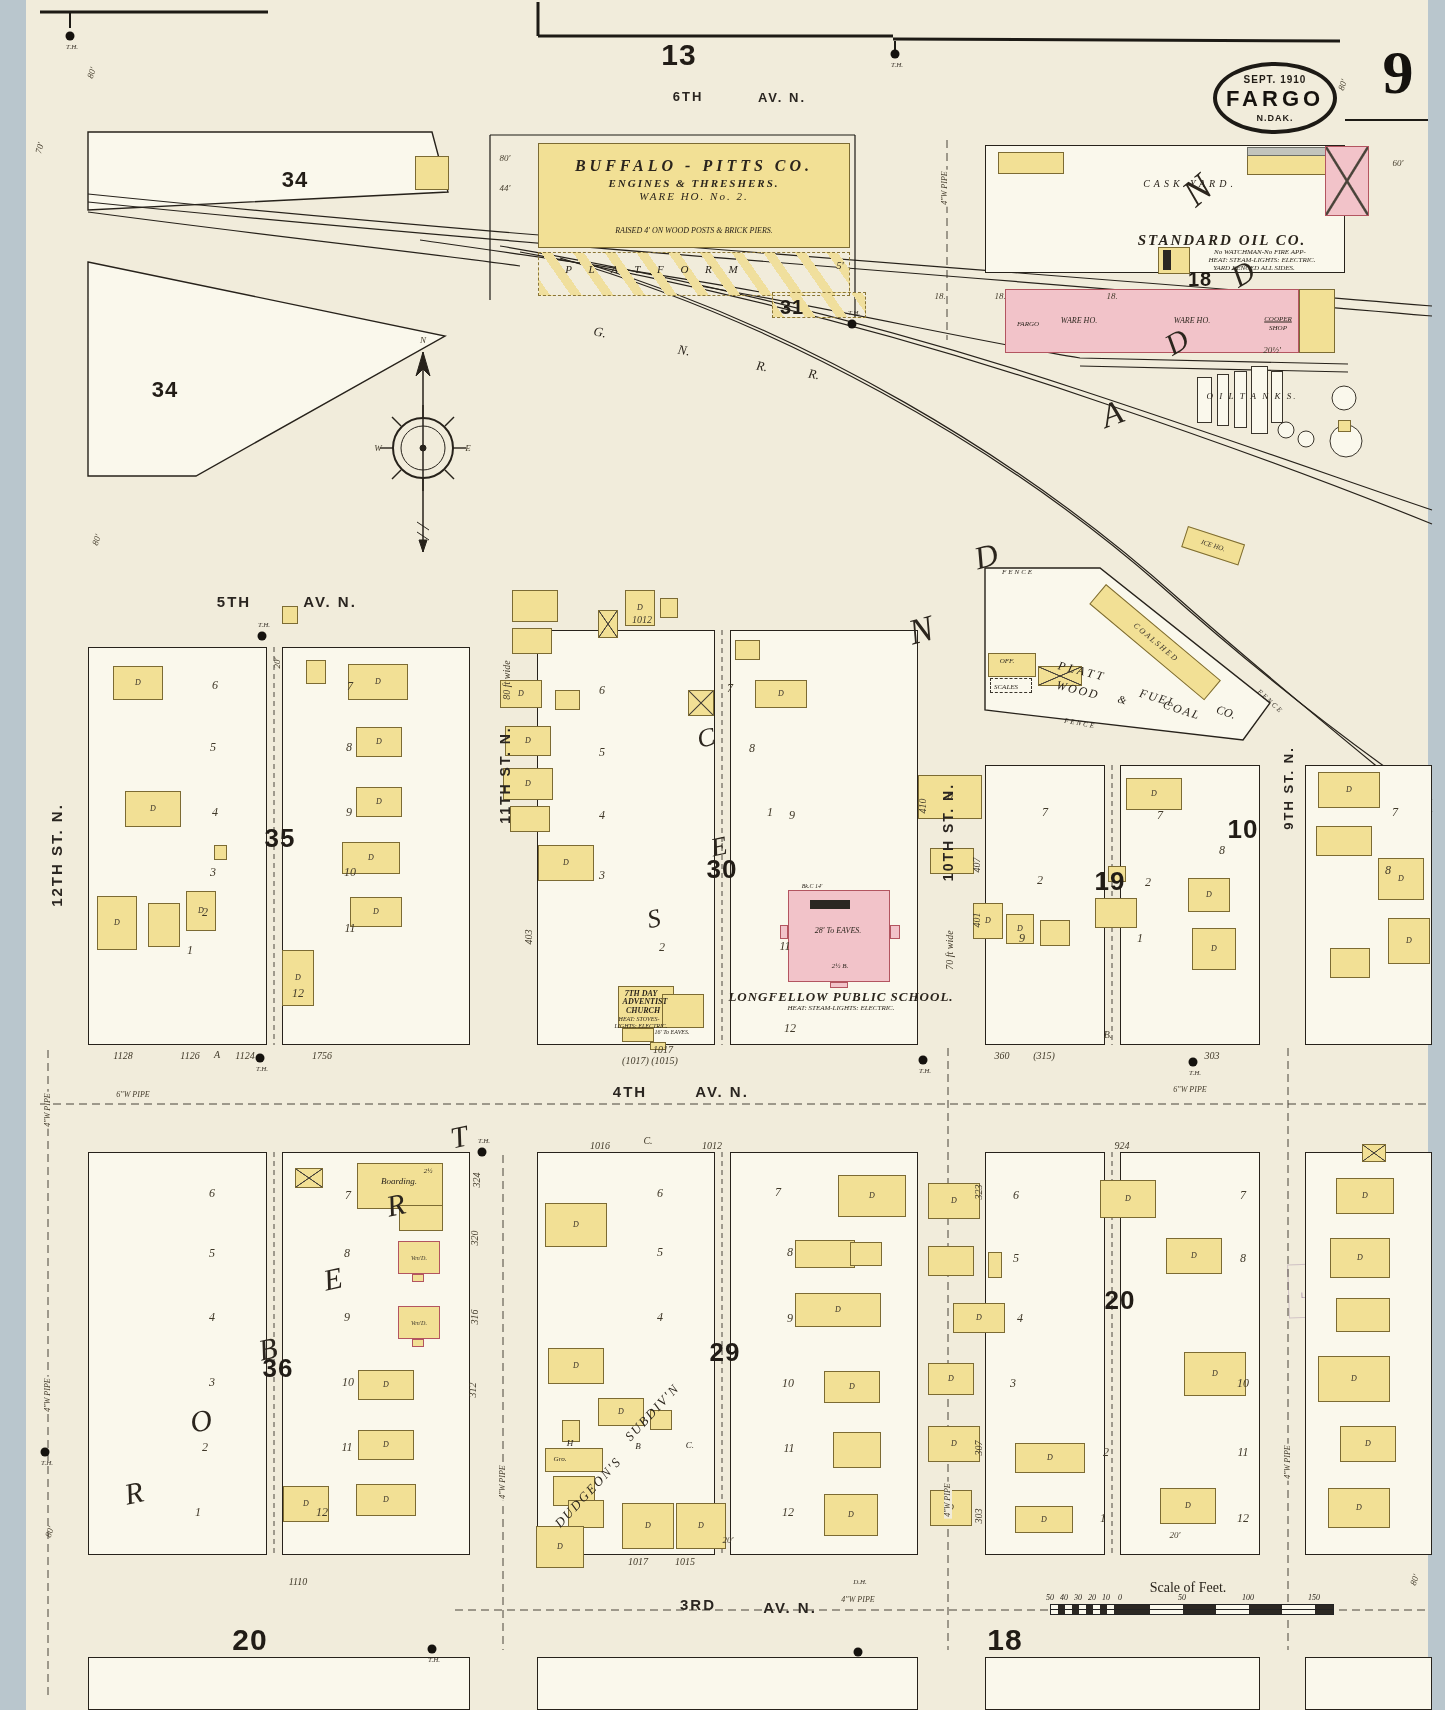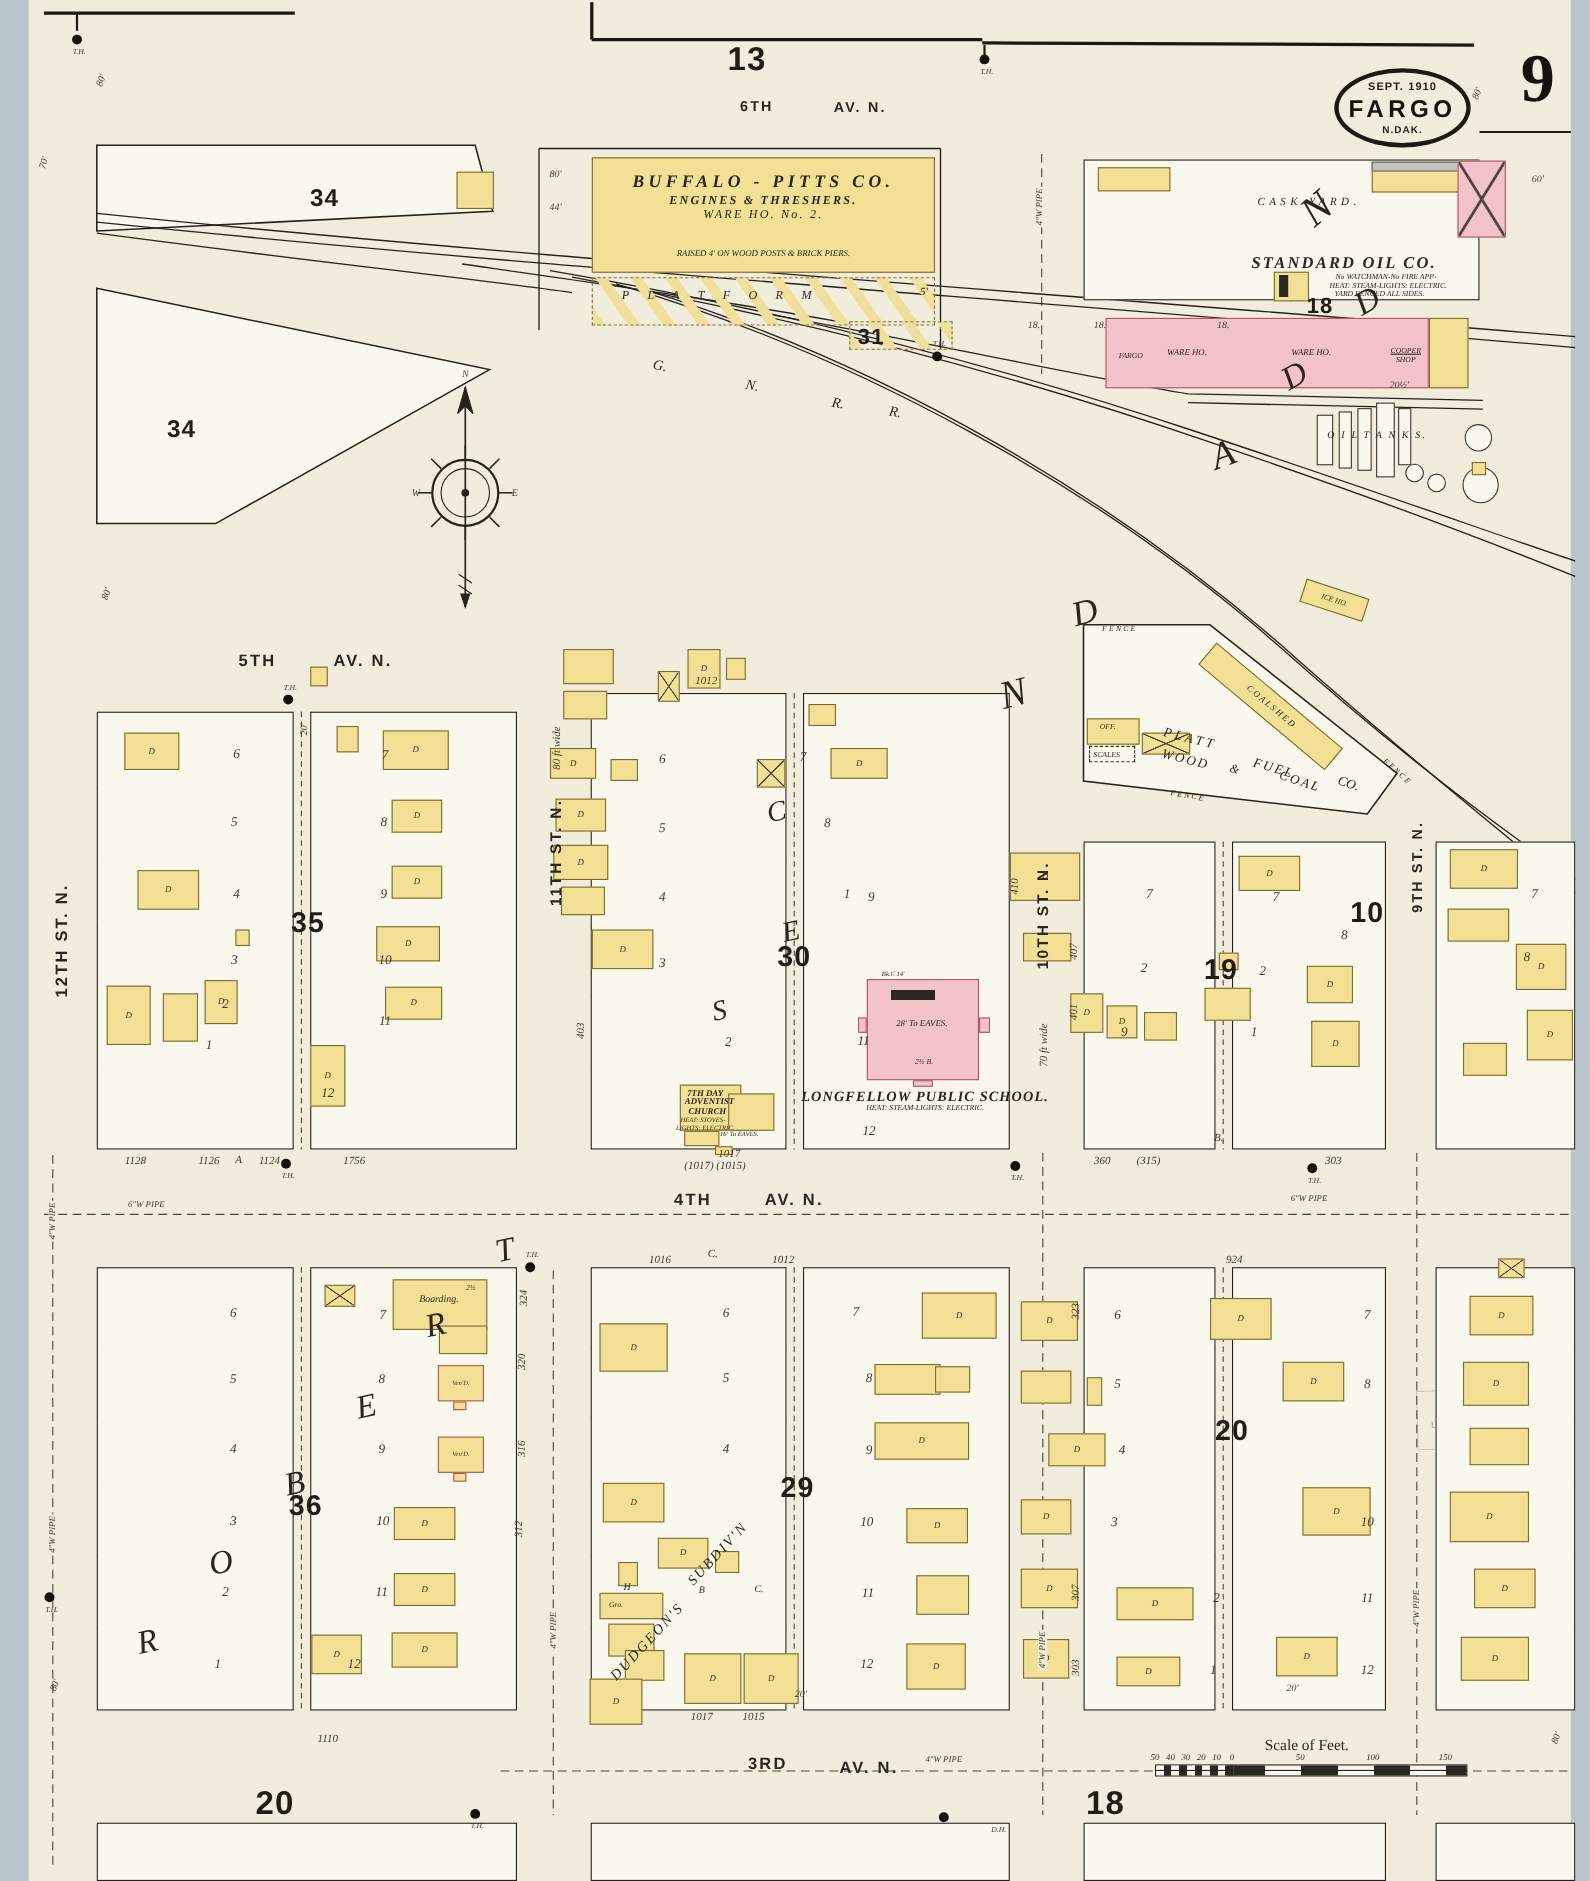--- a/index.html
+++ b/index.html
@@ -717,21 +717,21 @@
       <div class="thl" style="left: 262px; top: 1069px;">T.H.</div>
       <div class="th" style="left: 482px; top: 1152px;"></div>
       <div class="thl" style="left: 484px; top: 1141px;">T.H.</div>
       <div class="th" style="left: 923px; top: 1060px;"></div>
       <div class="thl" style="left: 925px; top: 1071px;">T.H.</div>
       <div class="th" style="left: 1193px; top: 1062px;"></div>
       <div class="thl" style="left: 1195px; top: 1073px;">T.H.</div>
       <div class="th" style="left: 432px; top: 1649px;"></div>
       <div class="thl" style="left: 434px; top: 1660px;">T.H.</div>
       <div class="th" style="left: 858px; top: 1652px;"></div>
-      <div class="thl" style="left: 860px; top: 1663px; margin-left: 48px;">D.H.</div>
+      <div class="thl" style="left: 860px; top: 1582px;">D.H.</div>
       <div class="th" style="left: 45px; top: 1452px;"></div>
       <div class="thl" style="left: 47px; top: 1463px;">T.H.</div>
       <div class="tick" style="left: 1050px; top: 1602px;">50</div>
       <div class="tick" style="left: 1064px; top: 1602px;">40</div>
       <div class="tick" style="left: 1078px; top: 1602px;">30</div>
       <div class="tick" style="left: 1092px; top: 1602px;">20</div>
       <div class="tick" style="left: 1106px; top: 1602px;">10</div>
       <div class="tick" style="left: 1120px; top: 1602px;">0</div>
       <div class="tick" style="left: 1182px; top: 1602px;">50</div>
       <div class="tick" style="left: 1248px; top: 1602px;">100</div>

